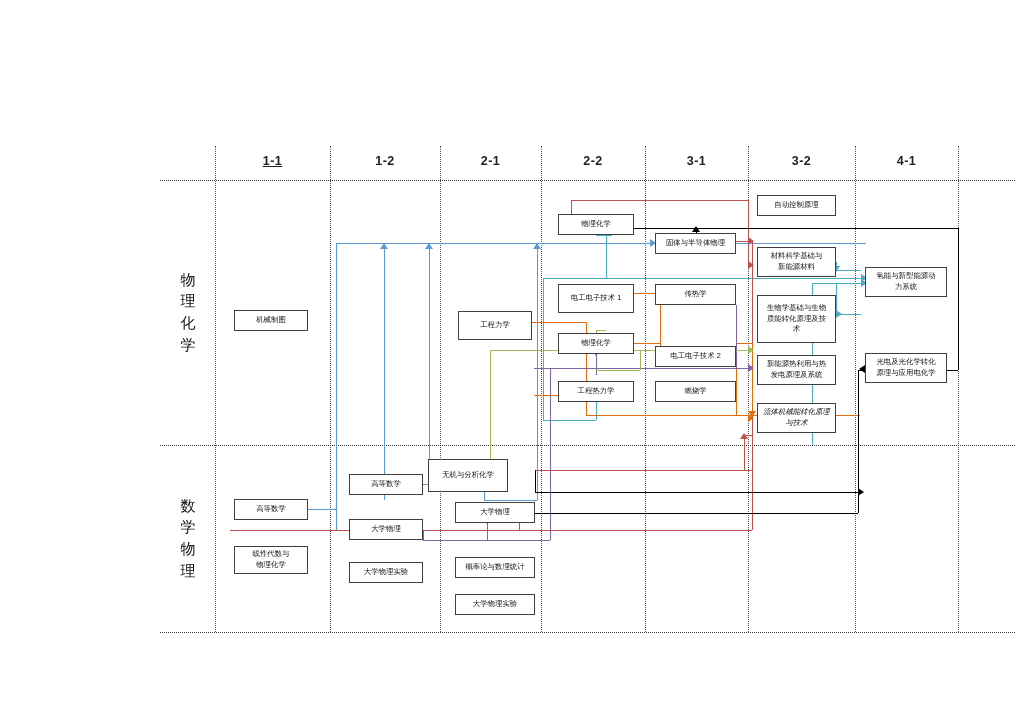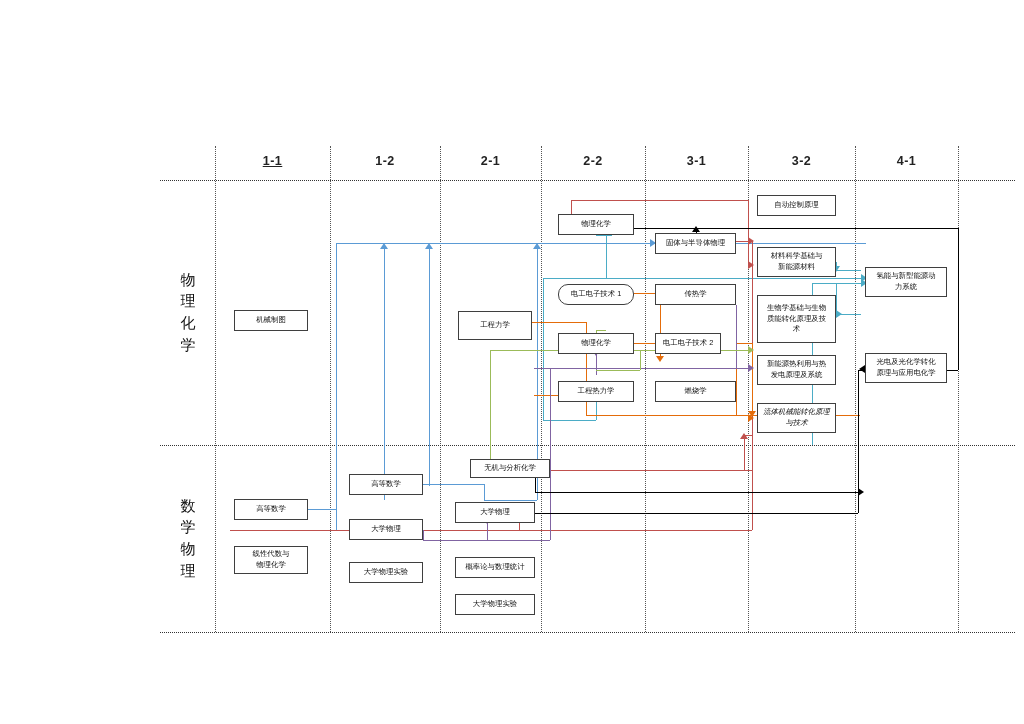--- a/index.html
+++ b/index.html
@@ -149,31 +149,31 @@
     <div class="seg h" style="left: 535px; top: 513px; width: 323px; border-top-color: rgb(0, 0, 0);"></div>
     <div class="seg v" style="left: 858px; top: 370px; height: 143px; border-left-color: rgb(0, 0, 0);"></div>
     <div class="box" style="left: 234px; top: 310px; width: 74px; height: 21px; white-space: pre-line;">机械制图</div>
     <div class="box" style="left: 234px; top: 499px; width: 74px; height: 21px; white-space: pre-line;">高等数学</div>
     <div class="box two" style="left: 234px; top: 546px; width: 74px; height: 28px; white-space: pre-line;">线性代数与
 物理化学</div>
     <div class="box" style="left: 349px; top: 474px; width: 74px; height: 21px; white-space: pre-line;">高等数学</div>
     <div class="box" style="left: 349px; top: 519px; width: 74px; height: 21px; white-space: pre-line;">大学物理</div>
     <div class="box" style="left: 349px; top: 562px; width: 74px; height: 21px; white-space: pre-line;">大学物理实验</div>
     <div class="box" style="left: 458px; top: 311px; width: 74px; height: 29px; white-space: pre-line;">工程力学</div>
-    <div class="box" style="left: 470px; top: 459px; width: 80px; height: 19px; white-space: pre-line;">无机与分析化学</div>
+    <div class="box" style="left: 428px; top: 459px; width: 80px; height: 33px; white-space: pre-line;">无机与分析化学</div>
     <div class="box" style="left: 455px; top: 502px; width: 80px; height: 21px; white-space: pre-line;">大学物理</div>
     <div class="box" style="left: 455px; top: 557px; width: 80px; height: 21px; white-space: pre-line;">概率论与数理统计</div>
     <div class="box" style="left: 455px; top: 594px; width: 80px; height: 21px; white-space: pre-line;">大学物理实验</div>
     <div class="box" style="left: 558px; top: 214px; width: 76px; height: 21px; white-space: pre-line;">物理化学</div>
-    <div class="box" style="left: 558px; top: 284px; width: 76px; height: 21px; white-space: pre-line; border-radius: 10px;">电工电子技术 1</div>
+    <div class="box" style="left: 558px; top: 284px; width: 76px; height: 29px; white-space: pre-line;">电工电子技术 1</div>
     <div class="box" style="left: 558px; top: 333px; width: 76px; height: 21px; white-space: pre-line;">物理化学</div>
     <div class="box" style="left: 558px; top: 381px; width: 76px; height: 21px; white-space: pre-line;">工程热力学</div>
     <div class="box" style="left: 655px; top: 233px; width: 81px; height: 21px; white-space: pre-line;">固体与半导体物理</div>
     <div class="box" style="left: 655px; top: 284px; width: 81px; height: 21px; white-space: pre-line;">传热学</div>
-    <div class="box" style="left: 655px; top: 333px; width: 66px; height: 21px; white-space: pre-line;">电工电子技术 2</div>
+    <div class="box" style="left: 655px; top: 346px; width: 81px; height: 21px; white-space: pre-line;">电工电子技术 2</div>
     <div class="box" style="left: 655px; top: 381px; width: 81px; height: 21px; white-space: pre-line;">燃烧学</div>
     <div class="box" style="left: 757px; top: 195px; width: 79px; height: 21px; white-space: pre-line;">自动控制原理</div>
     <div class="box two" style="left: 757px; top: 247px; width: 79px; height: 30px; white-space: pre-line;">材料科学基础与
 新能源材料</div>
     <div class="box two" style="left: 757px; top: 295px; width: 79px; height: 48px; white-space: pre-line;">生物学基础与生物
 质能转化原理及技
 术</div>
     <div class="box two" style="left: 757px; top: 355px; width: 79px; height: 30px; white-space: pre-line;">新能源热利用与热
 发电原理及系统</div>
     <div class="box two" style="left: 757px; top: 403px; width: 79px; height: 30px; white-space: pre-line; font-style: italic;">流体机械能转化原理

